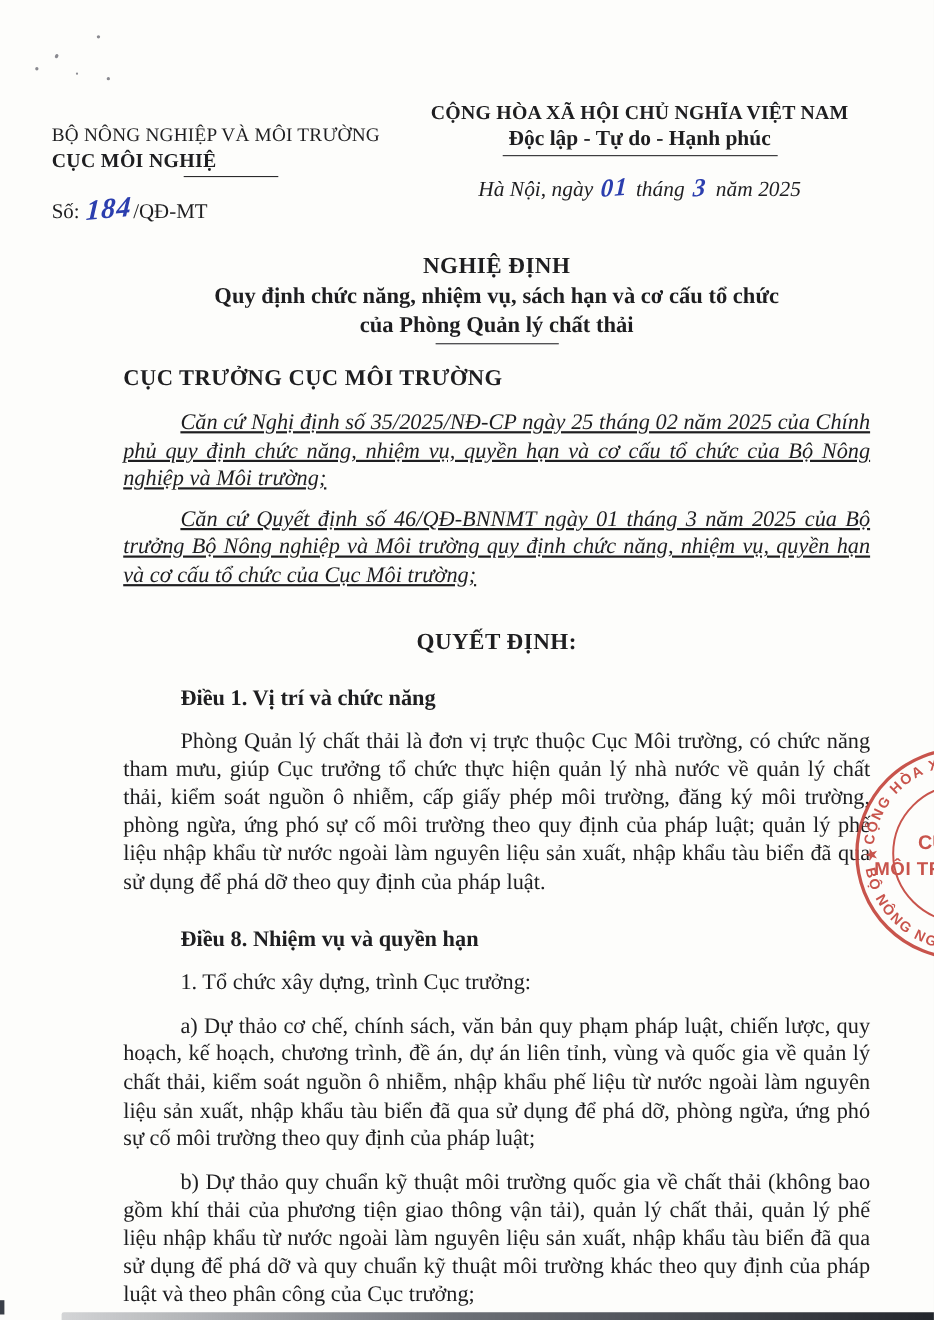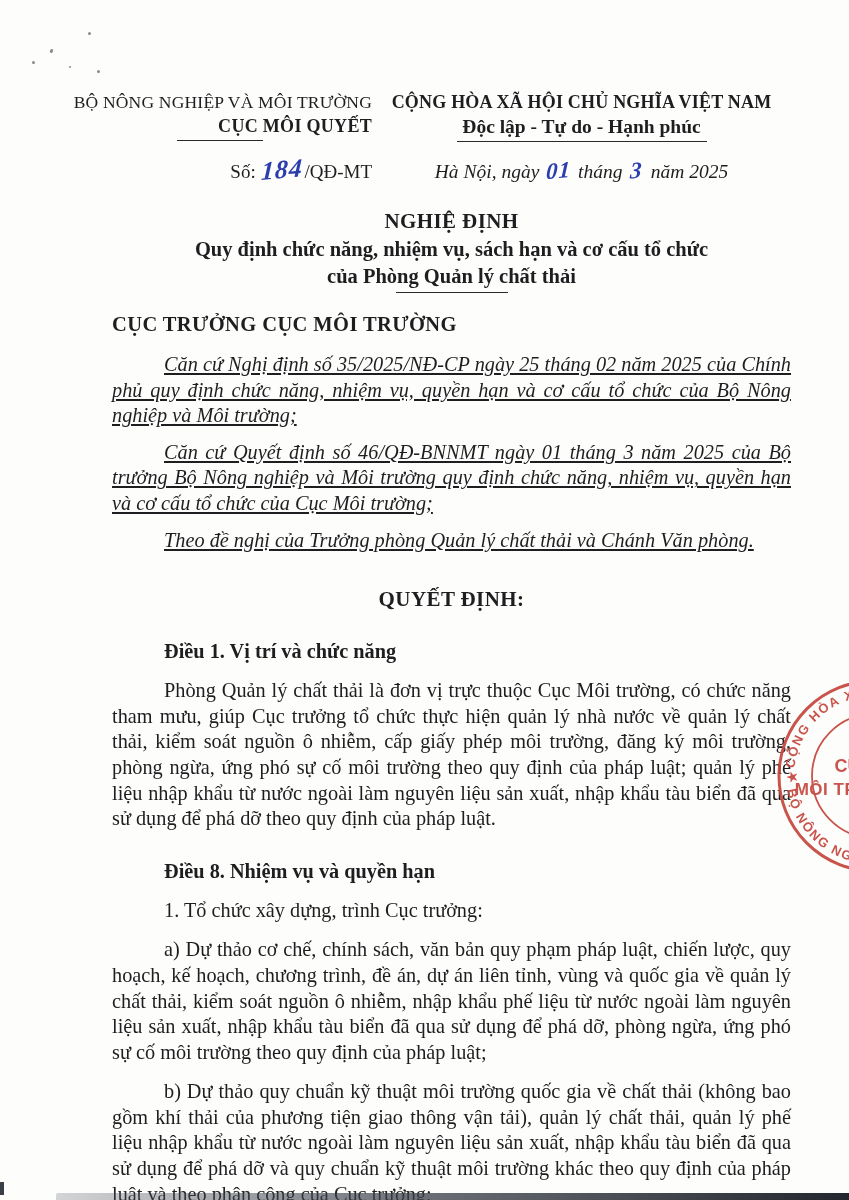--- a/index.html
+++ b/index.html
@@ -18,22 +18,23 @@
     font-family:"Liberation Serif","DejaVu Serif",serif;
     color:var(--text_black);
   }
   
   .header{
     display:flex;
     padding-top:92px;
   }
   .header-left{
     width:372px;
-    padding-left:68px;
-    text-align:right;
+    padding-left:47px;
+    text-align:left;
+    margin-top:20px;
   }
   .header-right{
     width:419px;
     text-align:center;
   }
   .org-parent{font-size:17.5px;letter-spacing:.2px;}
   .org-name{font-size:18px;font-weight:bold;margin-top:3px;letter-spacing:.3px;}
   .rule{height:0;border-bottom:1.6px solid #2a2a2c;margin:3px auto 0 auto;}
   .rule-org{width:86px;}
   .rule-motto{width:250px;}
@@ -129,21 +130,21 @@
 
   <span class="speck speck1"></span>
   <span class="speck speck2"></span>
   <span class="speck speck3"></span>
   <span class="speck speck4"></span>
   <span class="speck speck5"></span>
 
   <div class="header">
     <div class="header-left">
       <div class="org-parent">BỘ NÔNG NGHIỆP VÀ MÔI TRƯỜNG</div>
-      <div class="org-name">CỤC MÔI QUYẾT</div>
+      <div class="org-name">CỤC MÔI NGHIỆ</div>
       <div class="rule rule-org"></div>
       <div class="doc-number">
         <span>Số:</span>
         <span class="hand hand-number">184</span><span>/QĐ-MT</span>
       </div>
     </div>
     <div class="header-right">
       <div class="motto1">CỘNG HÒA XÃ HỘI CHỦ NGHĨA VIỆT NAM</div>
       <div class="motto2">Độc lập - Tự do - Hạnh phúc</div>
       <div class="rule rule-motto"></div>
@@ -163,21 +164,20 @@
       <div class="title-main">NGHIỆ ĐỊNH</div>
       <div class="title-sub">Quy định chức năng, nhiệm vụ, sách hạn và cơ cấu tổ chức</div>
       <div class="title-sub">của Phòng Quản lý chất thải</div>
       <div class="rule rule-title"></div>
       <div class="authority">CỤC TRƯỞNG CỤC MÔI TRƯỜNG</div>
     </div>
 
     <div class="preamble">
       <p class="body-par">Căn cứ Nghị định số 35/2025/NĐ-CP ngày 25 tháng 02 năm 2025 của Chính phủ quy định chức năng, nhiệm vụ, quyền hạn và cơ cấu tổ chức của Bộ Nông nghiệp và Môi trường;</p>
       <p class="body-par">Căn cứ Quyết định số 46/QĐ-BNNMT ngày 01 tháng 3 năm 2025 của Bộ trưởng Bộ Nông nghiệp và Môi trường quy định chức năng, nhiệm vụ, quyền hạn và cơ cấu tổ chức của Cục Môi trường;</p>
-      <p class="body-par">Theo đề nghị của Trưởng phòng Quản lý chất thải và Chánh Văn phòng.</p>
     </div>
 
     <div class="decision-heading">QUYẾT ĐỊNH:</div>
 
     <div class="article-heading">Điều 1. Vị trí và chức năng</div>
     <div class="article-body">
       <p class="body-par">Phòng Quản lý chất thải là đơn vị trực thuộc Cục Môi trường, có chức năng tham mưu, giúp Cục trưởng tổ chức thực hiện quản lý nhà nước về quản lý chất thải, kiểm soát nguồn ô nhiễm, cấp giấy phép môi trường, đăng ký môi trường, phòng ngừa, ứng phó sự cố môi trường theo quy định của pháp luật; quản lý phế liệu nhập khẩu từ nước ngoài làm nguyên liệu sản xuất, nhập khẩu tàu biển đã qua sử dụng để phá dỡ theo quy định của pháp luật.</p>
     </div>
 
     <div class="article-heading">Điều 8. Nhiệm vụ và quyền hạn</div>

